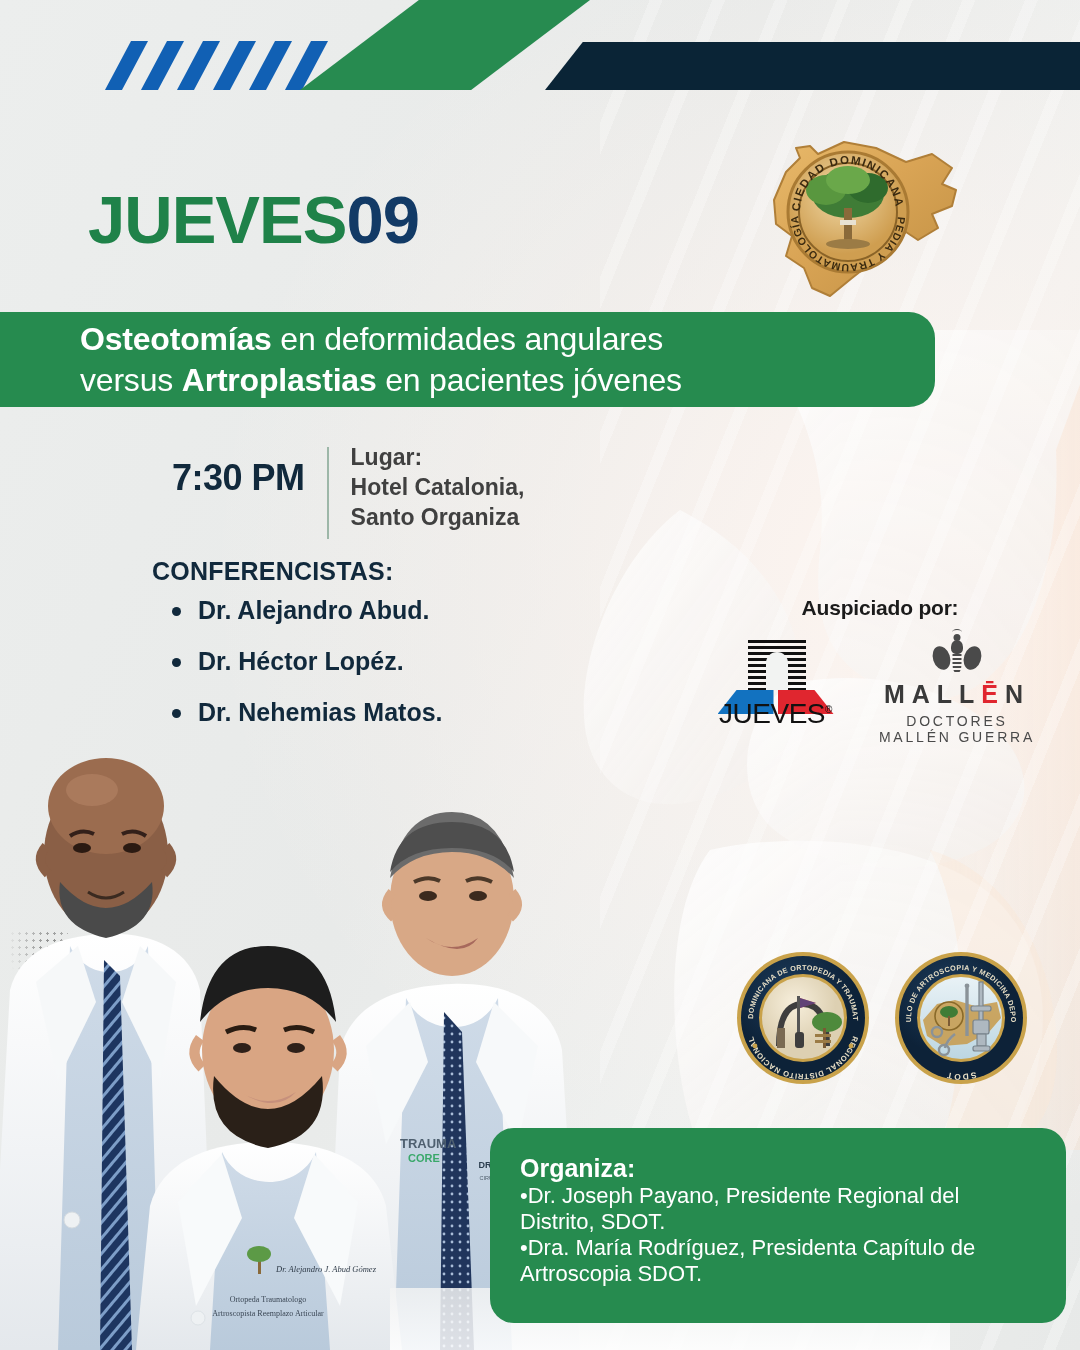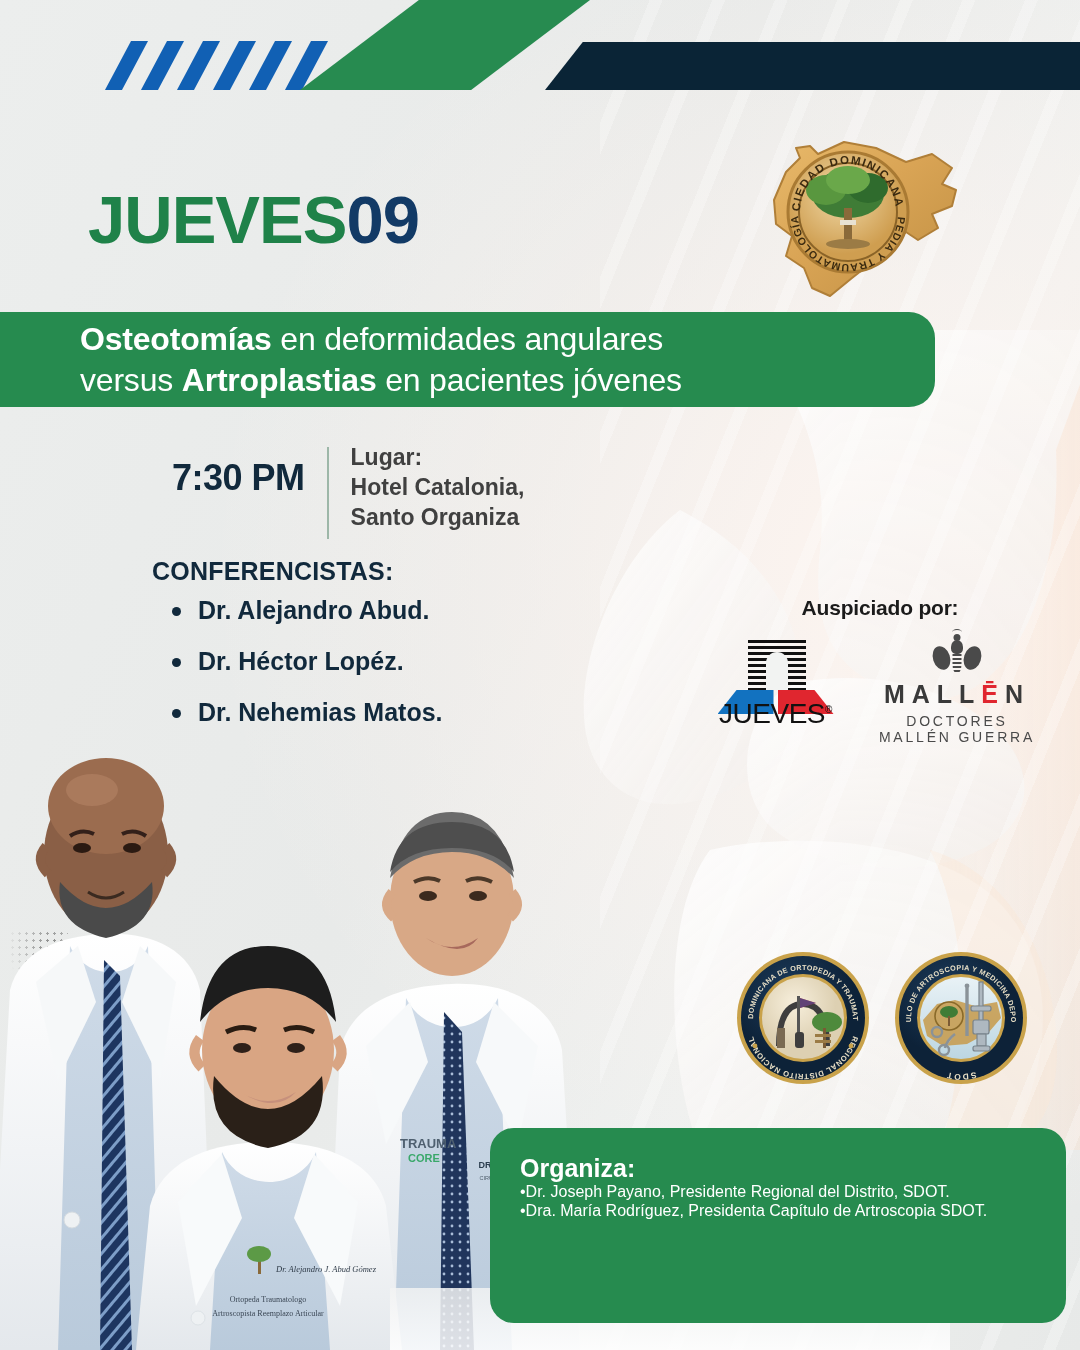--- a/index.html
+++ b/index.html
@@ -167,21 +167,21 @@
 
   
   .seals{ position:absolute; left:735px; top:950px; display:flex; gap:22px; }
 
   
   .organiza{
     position:absolute; left:490px; top:1128px; width:576px; height:195px;
     background:#268b4f; border-radius:24px; padding:26px 30px 0 30px; color:#fff;
   }
   .organiza .t{ font-size:25px; font-weight:700; line-height:1.15; }
-  .organiza p{ font-size:16px; line-height:1.18; font-weight:400; }
+  .organiza p{ font-size:22px; line-height:1.18; font-weight:400; }
 
   
   .bottom-white{
     position:absolute; left:390px; bottom:0; width:560px; height:62px;
     background:linear-gradient(180deg,#f2f3f3,#ffffff); opacity:.85;
   }
 </style>
 </head>
 <body>
 

